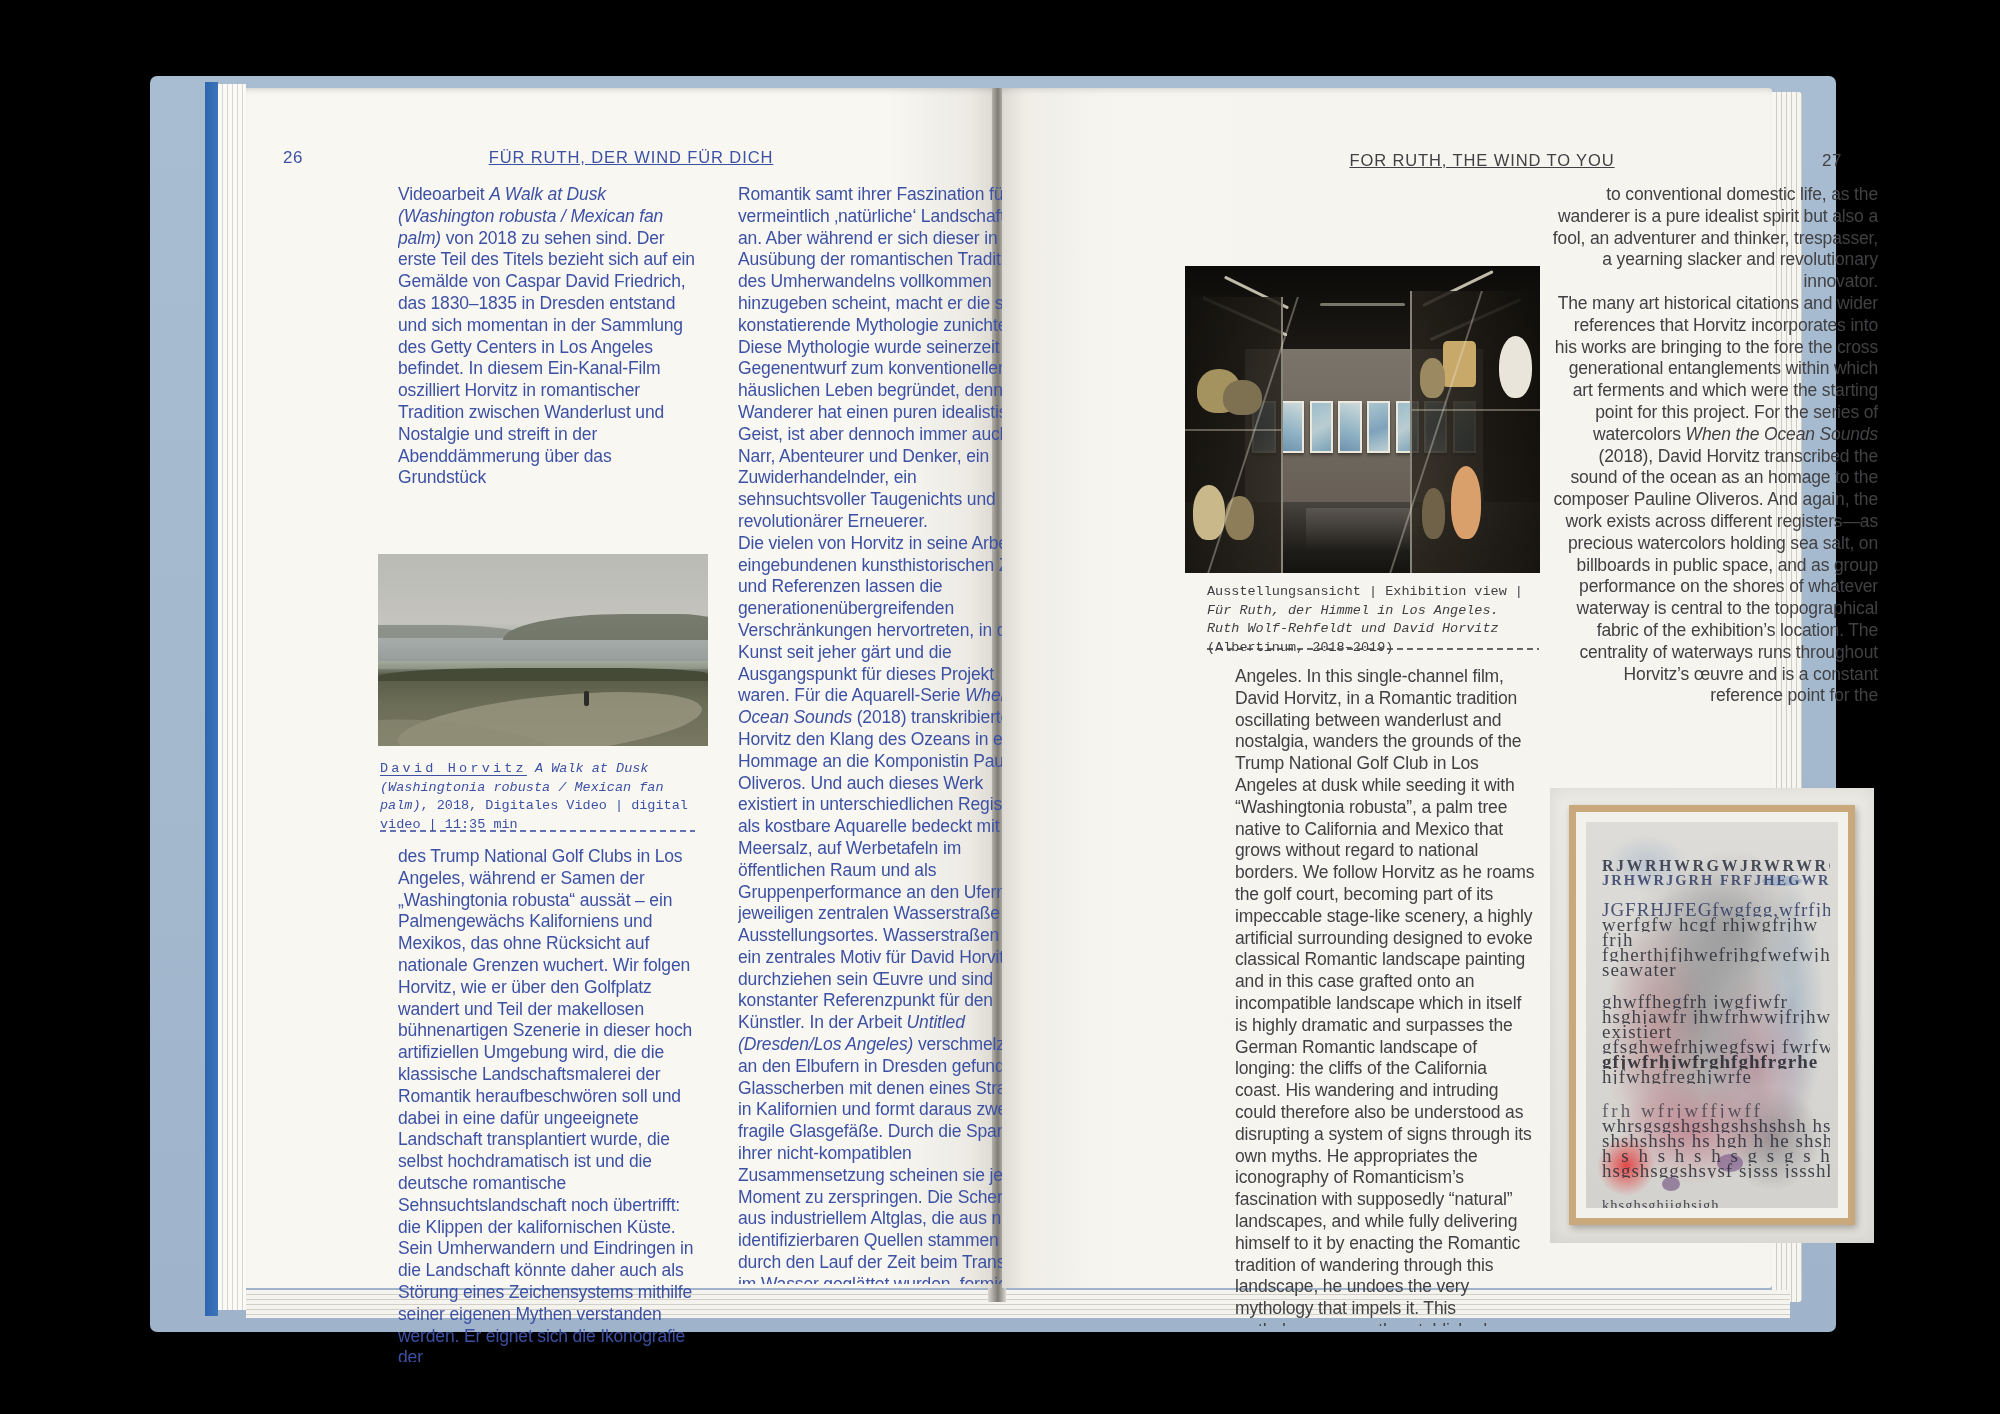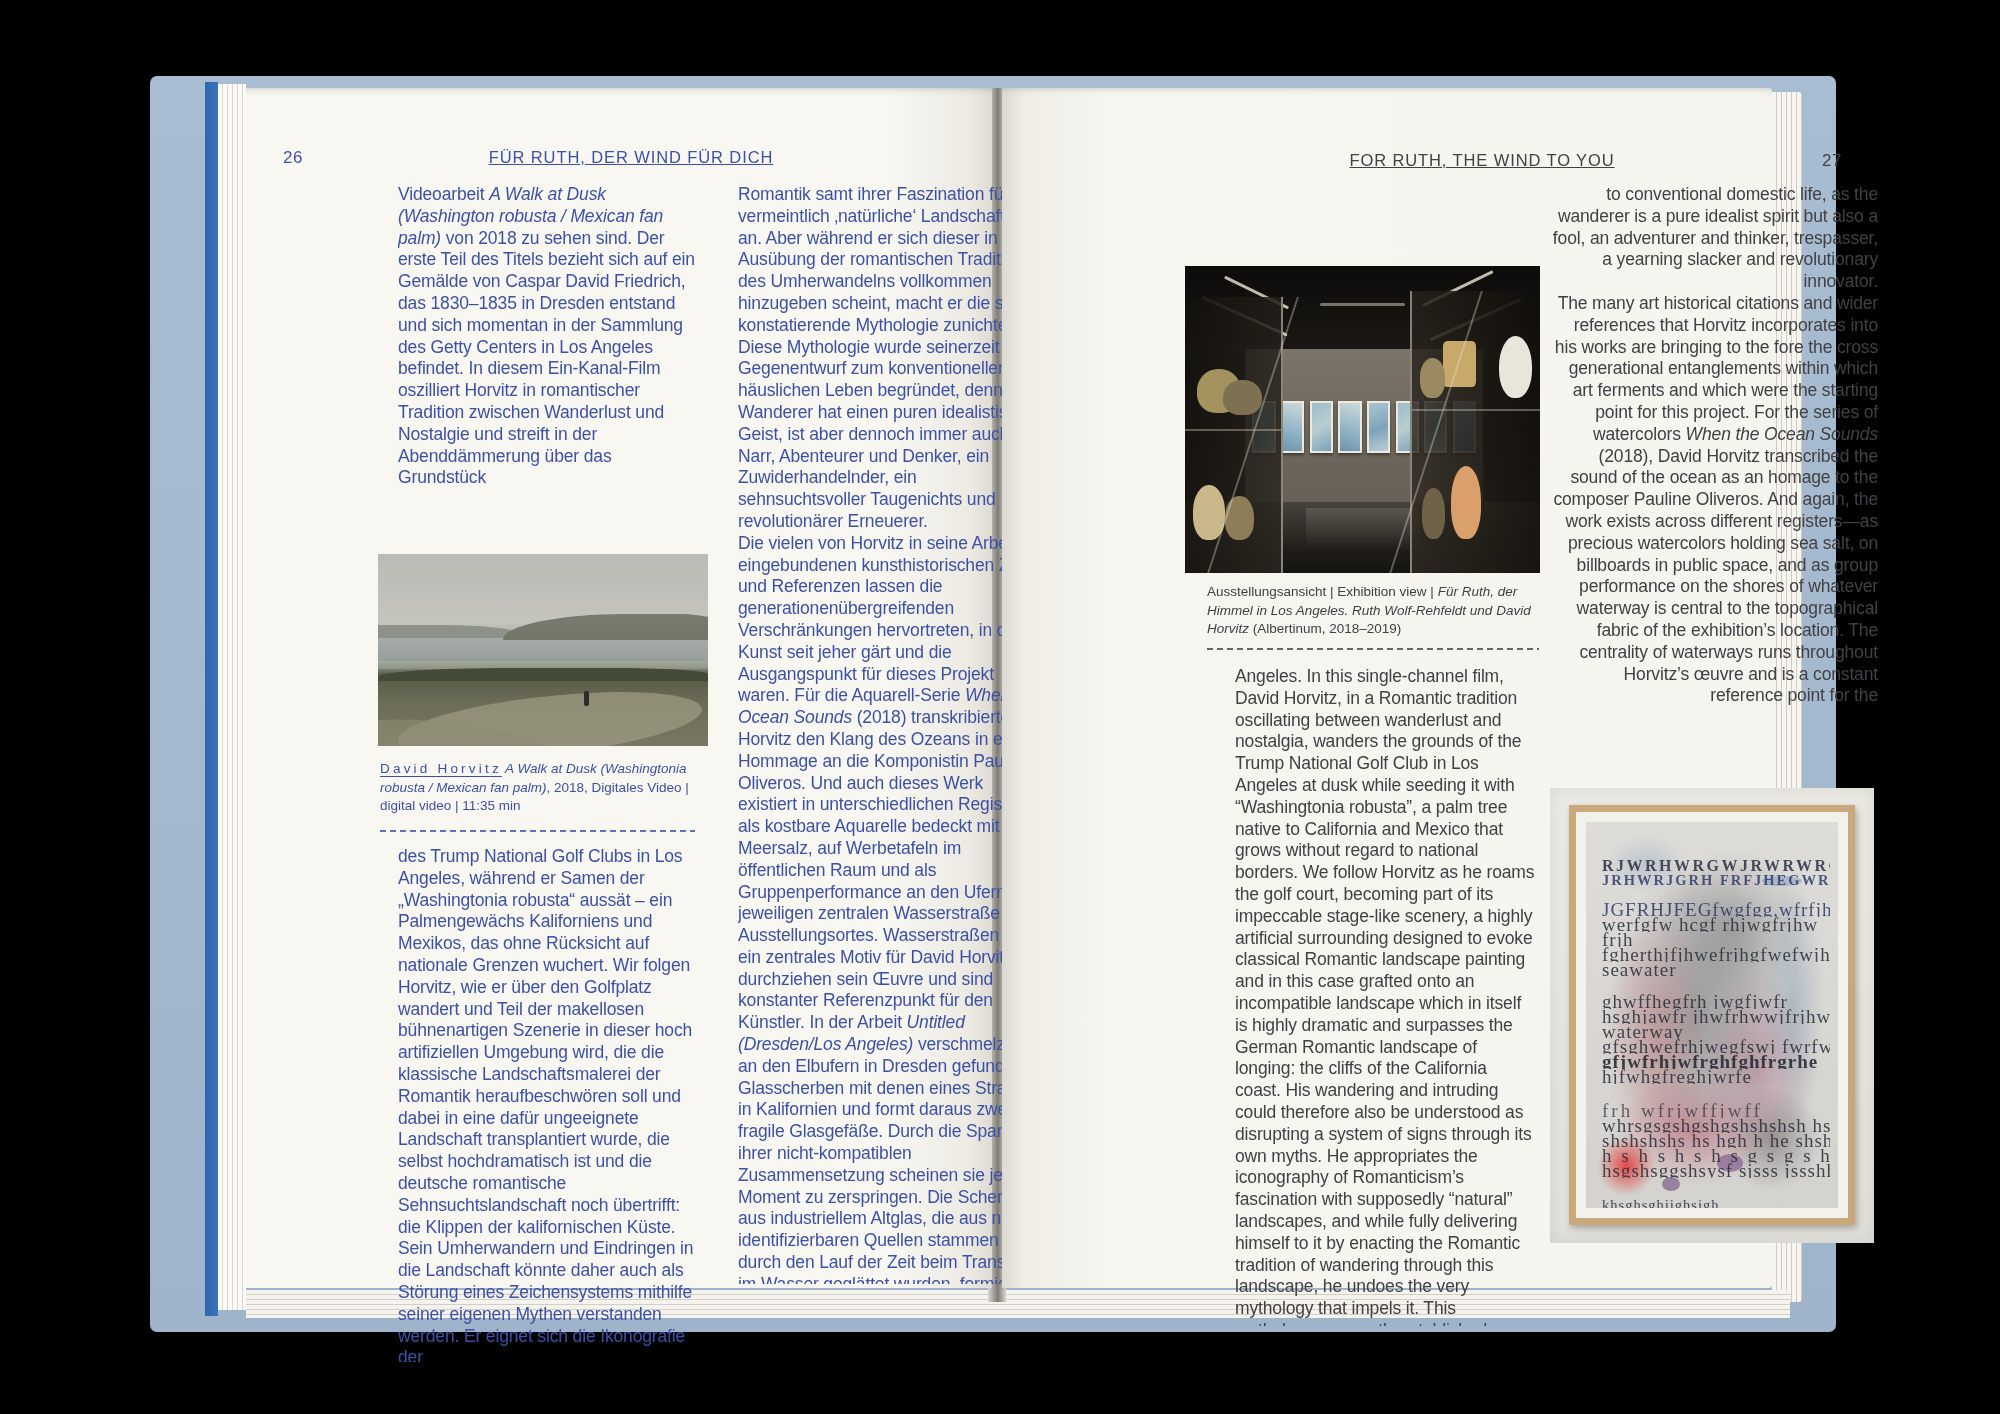--- a/index.html
+++ b/index.html
@@ -27,21 +27,21 @@
   
   .blue{color:#3d51a4;}
   .ink{color:#414144;}
   .pagenum{position:absolute;font-size:17px;letter-spacing:.5px;}
   .runhead{position:absolute;font-size:16.5px;letter-spacing:.9px;text-align:center;white-space:nowrap;text-decoration:underline;}
   .col{position:absolute;font-size:17.5px;line-height:21.8px;letter-spacing:-.15px;text-align:left;overflow:hidden;}
   .col .blk{margin:0 0 0 0;}
   .col .blk+.blk{margin-top:0;}
   .it{font-style:italic;}
   .indent{display:block;margin-left:27px;}
-  .caption{position:absolute;font-size:13.5px;line-height:18.5px;}
+  .caption{position:absolute;font-size:13.5px;line-height:18.5px;font-family:Liberation Mono, monospace;}
   .artist{letter-spacing:3.2px;text-decoration:underline;text-underline-offset:3px;text-decoration-thickness:1px;}
   .dashes{position:absolute;height:2px;
         background:repeating-linear-gradient(90deg,currentColor 0 6px,transparent 6px 10px);opacity:.8;}
   
   .land{position:absolute;left:132px;top:466px;width:330px;height:192px;overflow:hidden;
         background:linear-gradient(180deg,#b2b3ae 0%,#c4c3bc 36%,#a9aeab 42%,#99a09e 54%,#8f9792 58%,#565a46 63%,#6c6d56 78%,#787862 100%);}
   .land .head1{position:absolute;left:38%;top:31%;width:70%;height:14%;background:#73776a;border-radius:55% 25% 0 0/100% 70% 0 0;}
   .land .head2{position:absolute;left:0;top:37%;width:46%;height:7%;background:#8b9089;border-radius:0 60% 0 0/0 100% 0 0;}
   .land .shore{position:absolute;left:0;top:55.5%;width:100%;height:4.5%;background:linear-gradient(180deg,#a3ab9f,#8e9483);}
   .land .veg{position:absolute;left:0;top:59.5%;width:100%;height:6.5%;background:#454a37;border-radius:40% 30% 0 0/70% 50% 0 0;}
@@ -212,21 +212,21 @@
             <div class="art-text">
                 <div>RJWRHWRGWJRWRWRG</div>
                 <div>JRHWRJGRH FRFJHEGWRH</div>
                 <div>JGFRHJFEGfwgfgg,wfrfjhw</div>
                 <div>werfgfw   hcgf  rhjwgfrjhw</div>
                 <div>frjh</div>
                 <div>fgherthjfjhwefrjhgfwefwjhfh</div>
                 <div>seawater</div>
                 <div>ghwffhegfrh    jwgfjwfr</div>
                 <div>hsghjawfr  jhwfrhwwjfrjhwgff</div>
-                <div>waterway</div>
+                <div>existiert</div>
                 <div>gfsghwefrhjwegfswj fwrfw</div>
                 <div>gfjwfrhjwfrghfghfrgrhe</div>
                 <div>hjfwhgfreghjwrfe</div>
                 <div>frh  wfrjwffjwff</div>
                 <div>whrsgsgshgshgshshshsh hshshs  he</div>
                 <div>shshshshs hs hgh h he shshshshs</div>
                 <div>h s h s h s h s g s g s h</div>
                 <div>hsgshsggshsysf   sjsss jssshhs</div>
                 <div>khsghsghjjghsjgh</div>
               </div>

